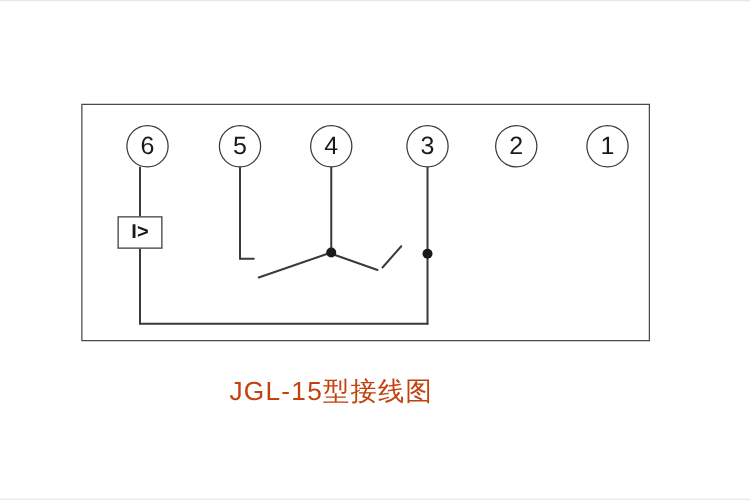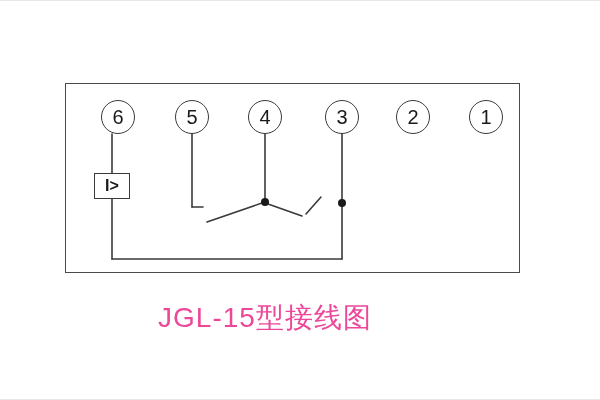--- a/index.html
+++ b/index.html
@@ -74,22 +74,22 @@
     width: 600px;
     height: 400px;
     z-index: 1;
   }
   .caption {
     position: absolute;
     left: 130px;
     top: 298px;
     width: 270px;
     text-align: center;
-    font-size: 28px;
-    color: #ec4899;
+    font-size: 21px;
+    color: #c2410c;
     letter-spacing: 1px;
   }
 </style>
 </head>
 <body>
 
 <div class="stage">
 
   <div class="frame"></div>
 

